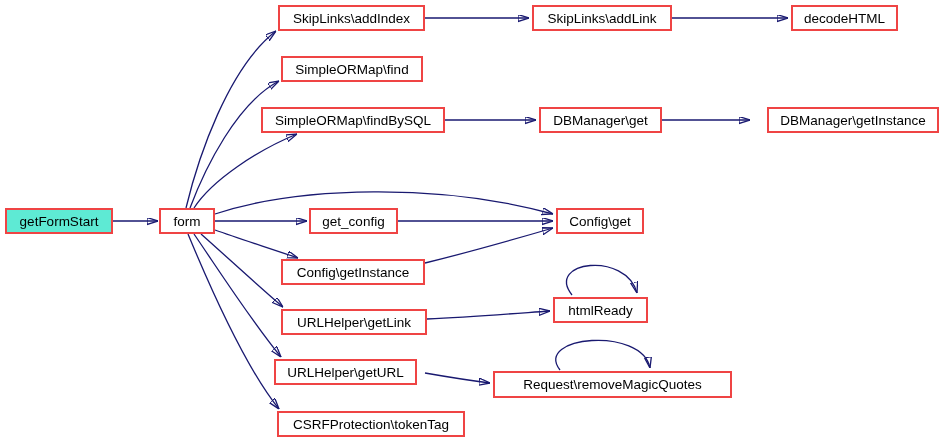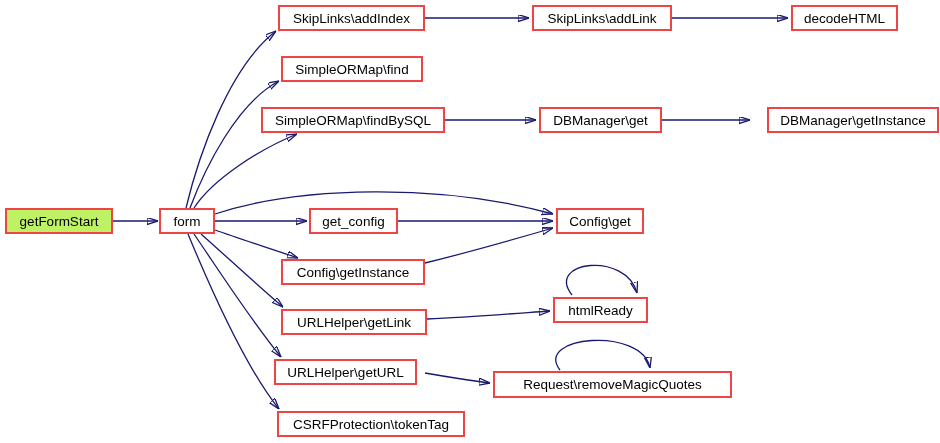--- a/index.html
+++ b/index.html
@@ -28,21 +28,21 @@
     border: 2px solid #ef4444;
     color: #000000;
     font-size: 13.5px;
     display: flex;
     align-items: center;
     justify-content: center;
     white-space: nowrap;
     cursor: pointer;
   }
   .node.highlight {
-    background: #bef264;
+    background: #5eead4;
     border-width: 2px;
     cursor: default;
     text-align: right;
   }
 </style>
 </head>
 <body>
 
 <div class="canvas">
 

